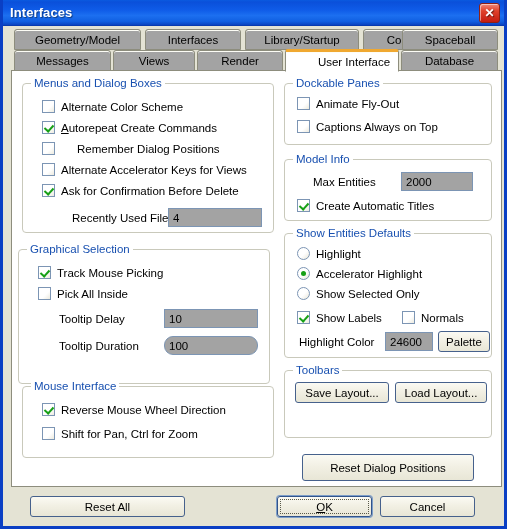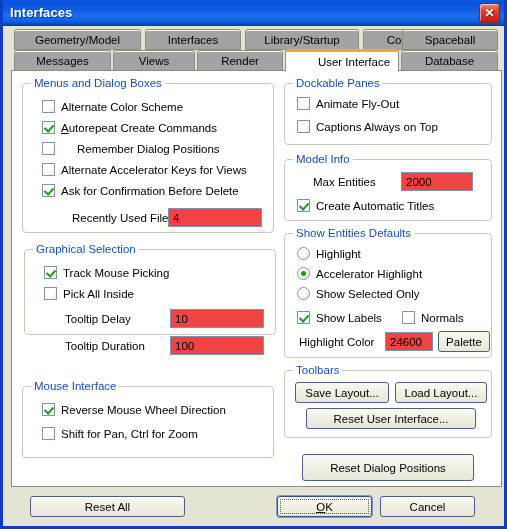--- a/index.html
+++ b/index.html
@@ -207,21 +207,21 @@
     font-size: 11.5px;
     color: #000;
     white-space: nowrap;
   }
 
   
   .tinput {
     position: absolute;
     box-sizing: border-box;
     border: 1px solid #7c95b4;
-    background: #ef4444;
+    background: #a3a3a3;
     font-family: "Liberation Sans", sans-serif;
     font-size: 11.5px;
     color: #000;
     padding: 0 4px;
     outline: none;
   }
 
   
   .btn {
     position: absolute;
@@ -325,38 +325,38 @@
 
       <div class="cb-row" style="left:19px; top:100px;">
         <span class="cb checked"></span>
         <span class="cb-label">Ask for Confirmation Before Delete</span>
       </div>
 
       <div class="lbl" style="left:2px; top:128px;padding-left:47px;">Recently Used Files</div>
       <input class="tinput" style="left: 145px; top: 124px; width: 94px; height: 19px;" value="4">
     </div>
 
-    <div class="group" style="left:12px; top:178px; width:252px; height:86px;">
+    <div class="group" style="left:6px; top:178px; width:252px; height:135px;">
       <div class="legend">Graphical Selection</div>
 
       <div class="cb-row" style="left:19px; top:16px;">
         <span class="cb checked"></span>
         <span class="cb-label">Track Mouse Picking</span>
       </div>
 
       <div class="cb-row" style="left:19px; top:37px;">
         <span class="cb"></span>
         <span class="cb-label">Pick All Inside</span>
       </div>
 
       <div class="lbl" style="left:40px; top:63px;">Tooltip Delay</div>
       <input class="tinput" style="left: 145px; top: 59px; width: 94px; height: 19px;" value="10">
 
       <div class="lbl" style="left:40px; top:90px;">Tooltip Duration</div>
-      <input class="tinput" style="left: 145px; top: 86px; width: 94px; height: 19px;" value="100">
+      <input class="tinput" style="left: 145px; top: 86px; width: 94px; height: 19px; border-radius: 9px;" value="100">
     </div>
 
     <div class="group" style="left:10px; top:315px; width:252px; height:72px;">
       <div class="legend">Mouse Interface</div>
 
       <div class="cb-row" style="left:19px; top:16px;">
         <span class="cb checked"></span>
         <span class="cb-label">Reverse Mouse Wheel Direction</span>
       </div>
 
@@ -429,23 +429,20 @@
 
     <div class="group" style="left:272px; top:299px; width:208px; height:68px;">
       <div class="legend">Toolbars</div>
 
       <div class="btn" style="left:10px; top:11px; width:94px; height:21px;">
         <span>Save Layout...</span>
       </div>
       <div class="btn" style="left:110px; top:11px; width:92px; height:21px;">
         <span>Load Layout...</span>
       </div>
-      <div class="btn" style="left:21px; top:37px; width:170px; height:21px;">
-        <span>Reset User Interface...</span>
-      </div>
     </div>
 
     <div class="btn" style="left:290px; top:383px; width:172px; height:27px;">
       <span>Reset Dialog Positions</span>
     </div>
 
   </div>
 
   <div id="bottombar">
     <div class="btn" style="left:27px; top:6px; width:155px; height:21px;">

